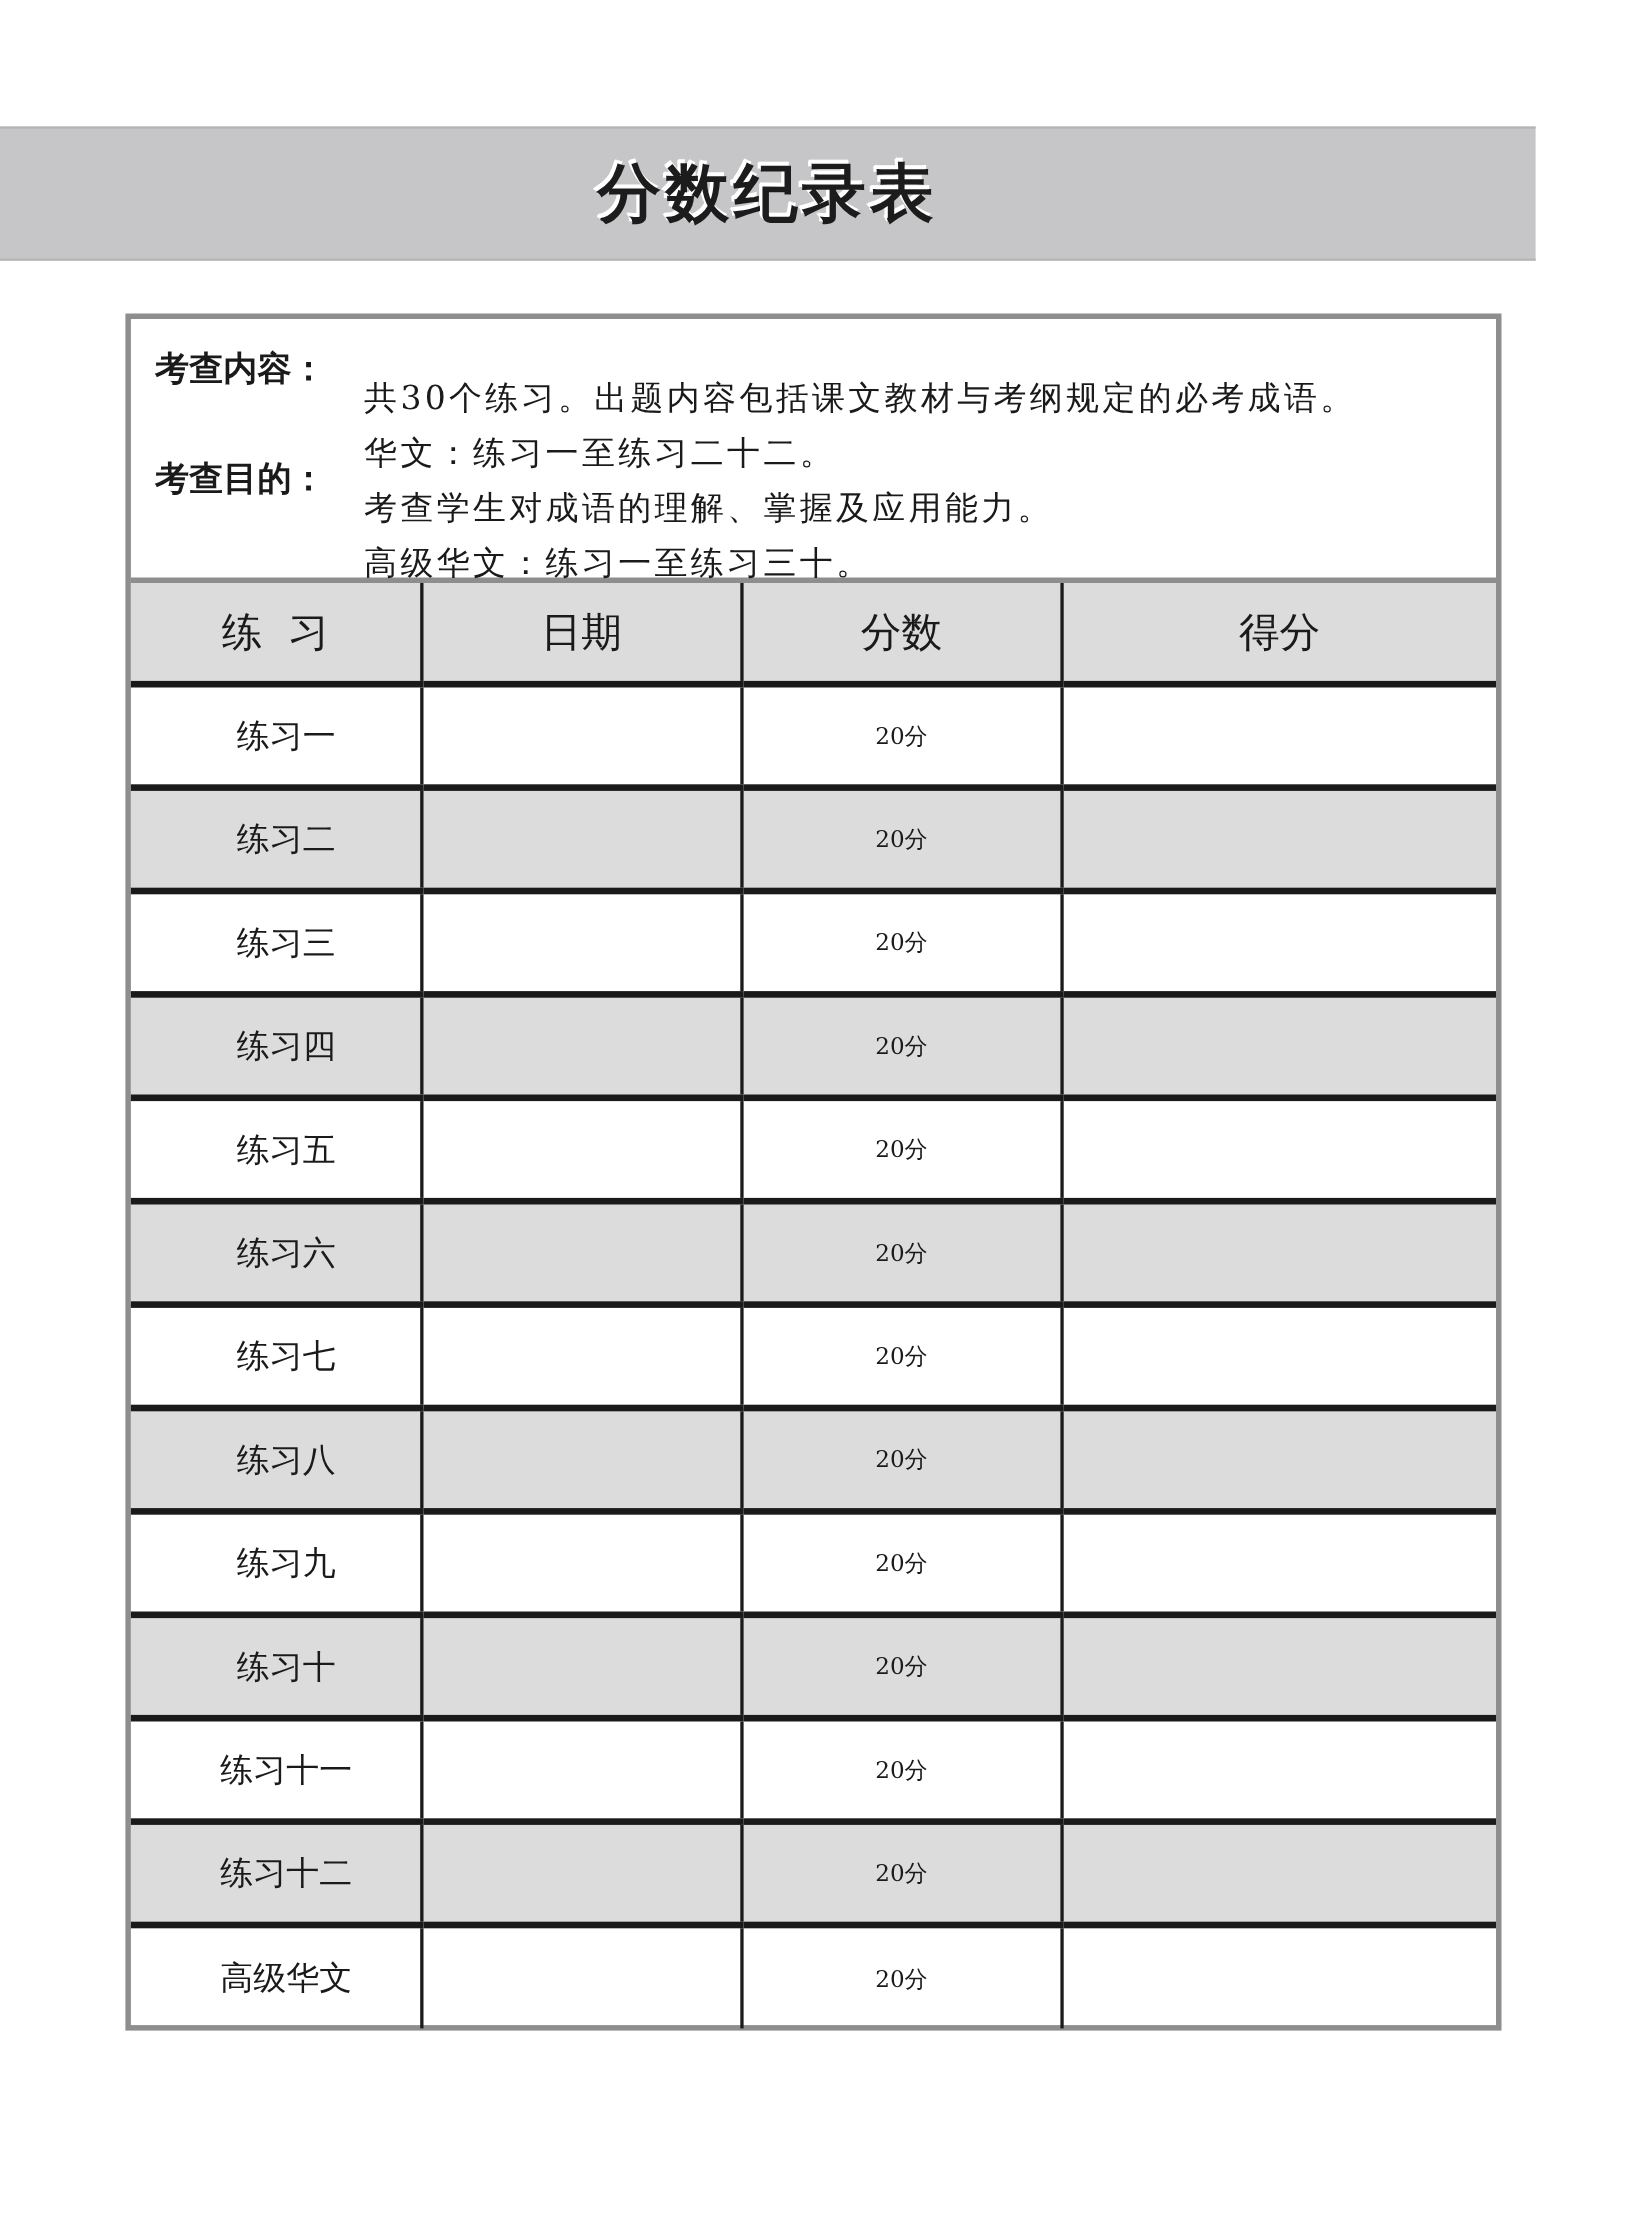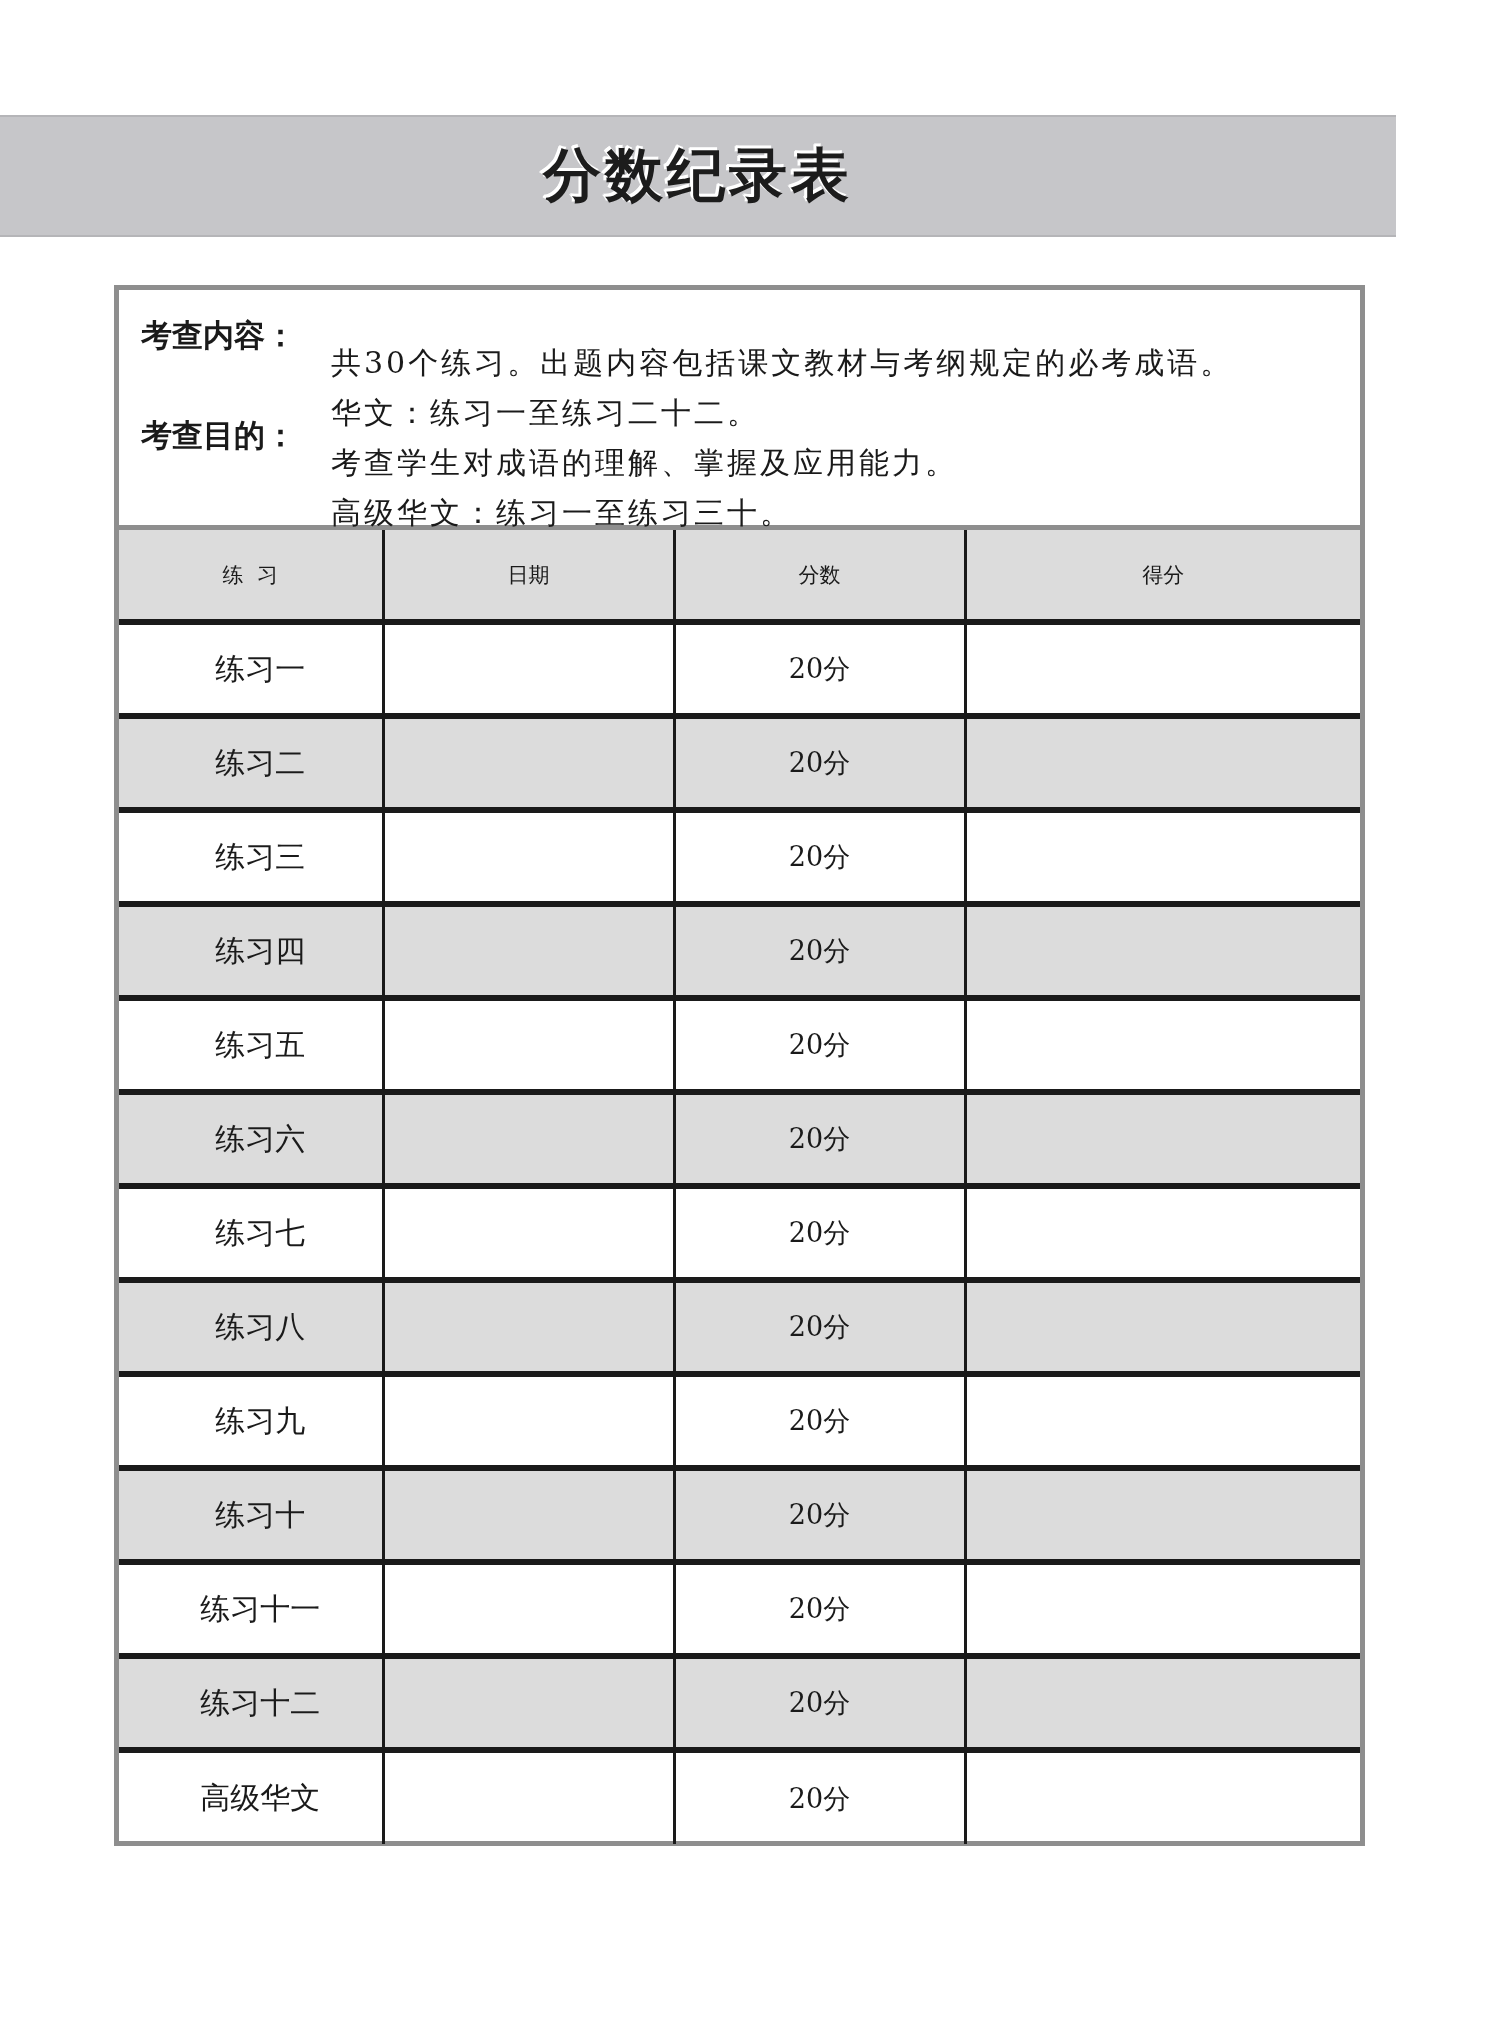--- a/index.html
+++ b/index.html
@@ -15,28 +15,28 @@
            border: 5px solid #8e8e8e; box-sizing: border-box; background: #ffffff; }
   .info { position: absolute; left: 0; top: 0; width: 100%; height: 240px;
           border-bottom: 5px solid #8e8e8e; box-sizing: border-box; padding: 20px 0 0 22px; }
   .info-line { position: relative; height: 50px; line-height: 50px; font-size: 30px; white-space: nowrap; }
   .info-label { position: absolute; left: 0; font-family: "DejaVu Sans", sans-serif; font-weight: bold; font-size: 31px; }
   .info-text { position: absolute; left: 190px; font-family: "DejaVu Serif", "Liberation Serif", serif; font-size: 30px; letter-spacing: 3px; margin-top: 28px; }
   .table { position: absolute; left: 0; top: 240px; width: 100%; border-collapse: collapse; table-layout: fixed; }
   .table th, .table td { box-sizing: border-box; border-right: 3px solid #1a1a1a; padding: 0; }
   .table th:last-child, .table td:last-child { border-right: none; margin-left: 25px; }
   .table thead tr { height: 92px; background: #dcdcdc; }
-  .table th { font-family: "DejaVu Sans", sans-serif; font-weight: normal; font-size: 21px; text-align: center;
+  .table th { font-family: "DejaVu Sans", sans-serif; font-weight: normal; font-size: 37px; text-align: center;
               border-bottom: 6px solid #1a1a1a; }
   .table tbody tr { height: 94px; }
   .table tbody tr.shaded { background: #dcdcdc; }
   .table tbody tr td { border-bottom: 6px solid #1a1a1a; }
   .table tbody tr:last-child td { border-bottom: none; }
   .cell-name { font-family: Liberation Serif, serif; font-size: 30px; padding-left: 20px !important; text-align: center; }
-  .cell-score { font-family: "DejaVu Serif", "Liberation Serif", serif; font-size: 27px; text-align: center; }
+  .cell-score { font-family: "DejaVu Serif", "Liberation Serif", serif; font-size: 21px; text-align: center; }
   col.c1 { width: 264px; } col.c2 { width: 291px; } col.c3 { width: 291px; } col.c4 { width: auto; }
 </style>
 </head>
 <body>
 
 <div class="banner">
   <div class="banner-title">分数纪录表</div>
 </div>
 
 <div class="frame">

